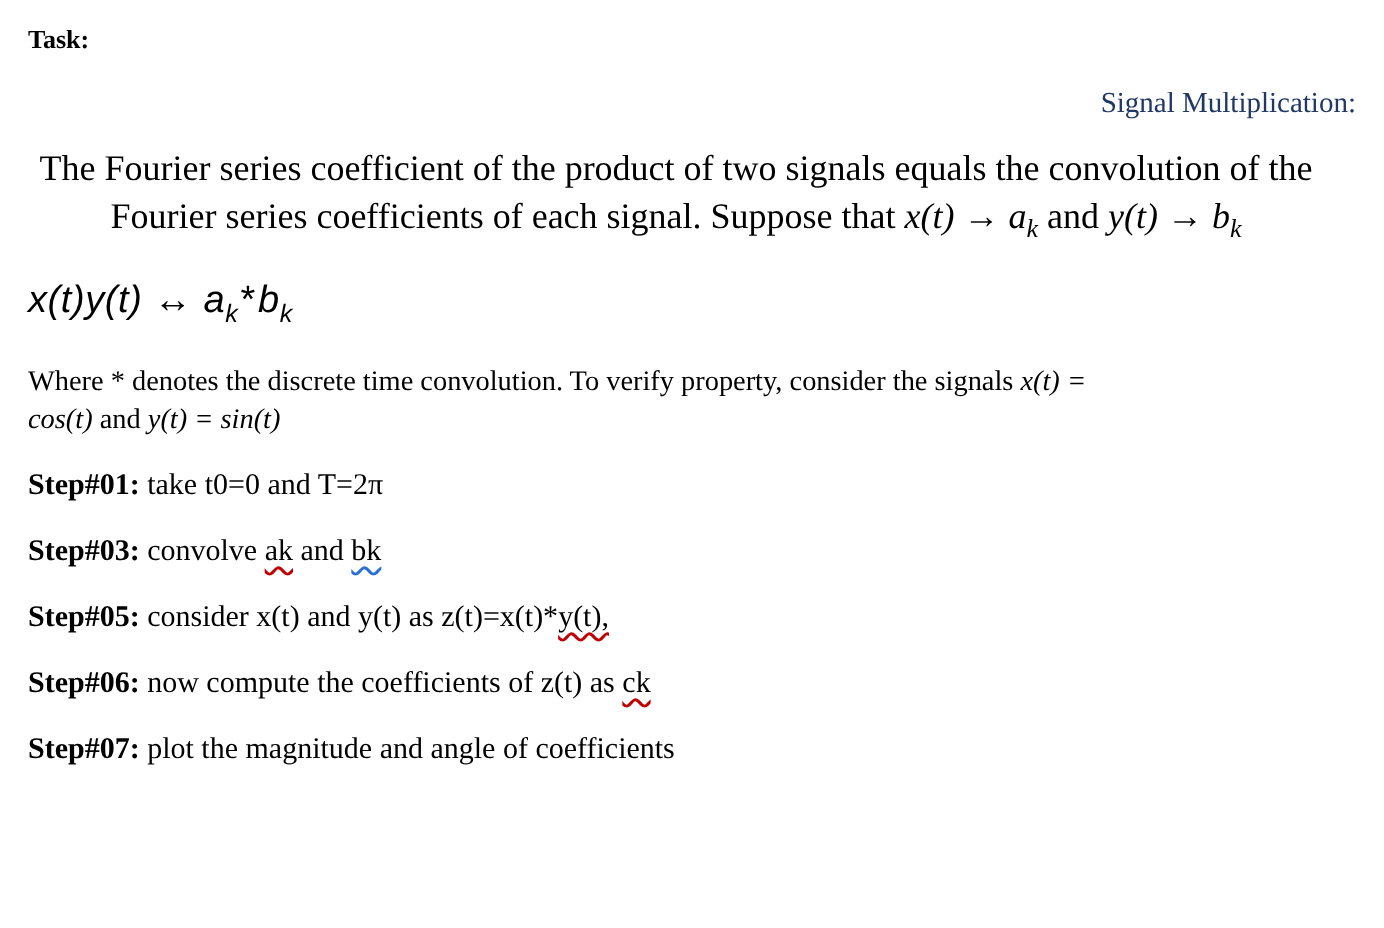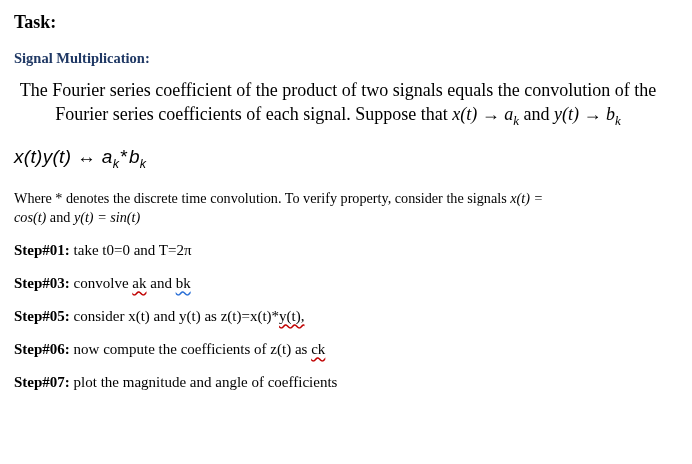--- a/index.html
+++ b/index.html
@@ -20,32 +20,33 @@
     height: 464px;
     padding: 0;
     box-sizing: border-box;
   }
   .doc {
     padding: 8px 14px 0 14px;
   }
   .task-heading {
     font-family: "Liberation Serif", serif;
     font-weight: bold;
-    font-size: 18px;
+    font-size: 13px;
     color: #000000;
     margin: 4px 0 0 0;
     line-height: 1.2;
   }
   .section-heading {
     font-family: "Liberation Serif", serif;
-    font-weight: bold;
+    font-weight: normal;
     font-size: 14.5px;
     color: #1F3864;
     margin: 16px 0 0 0;
     line-height: 1.2;
+    text-align: right;
   }
   .para {
     font-size: 18px;
     line-height: 1.32;
     margin: 12px 0 0 4px;
     text-align: center;
     max-width: 640px;
   }
   .mathi {
     font-style: italic;

